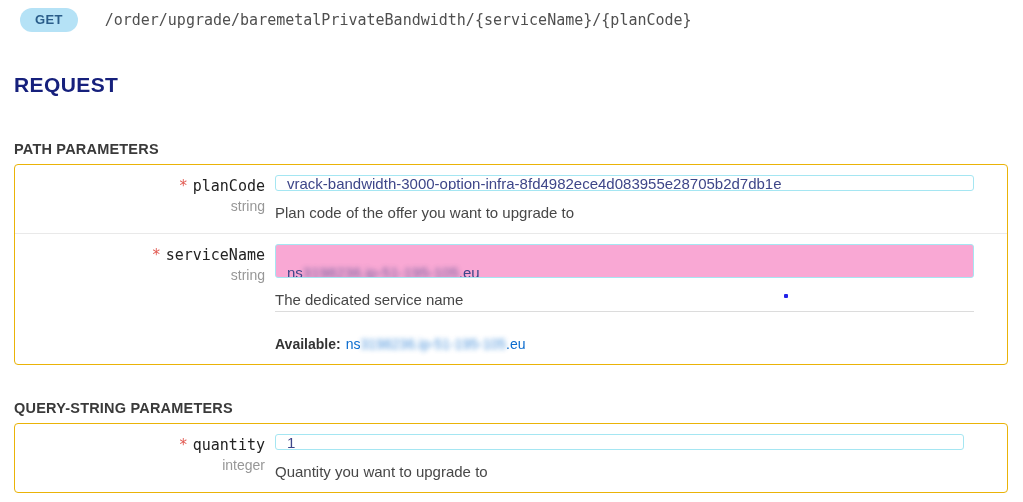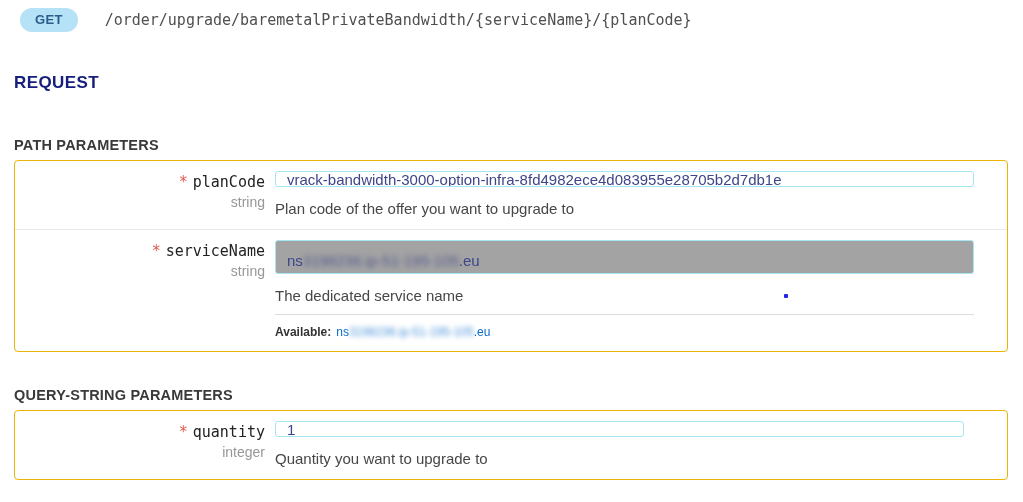--- a/index.html
+++ b/index.html
@@ -33,21 +33,21 @@
   }
   .endpoint-path {
     font-family: "DejaVu Sans Mono", monospace;
     font-size: 15px;
     color: #4f4f4f;
   }
 
   
   .request-title {
     color: #16207c;
-    font-size: 17px;
+    font-size: 21px;
     font-weight: bold;
     letter-spacing: 0.4px;
     margin: 41px 0 0 14px;
   }
   .section-heading {
     color: #3a3a3a;
     font-size: 14.5px;
     font-weight: bold;
     letter-spacing: 0.2px;
     margin: 44px 0 0 14px;
@@ -106,44 +106,44 @@
     background: #ffffff;
     outline: none;
   }
   .fake-input {
     display: block;
     width: 100%;
     height: 34px;
     line-height: 32px;
     border: 1px solid #a5e6f2;
     border-radius: 3px;
-    padding: 4px 11px;
+    padding: 12px 11px;
     font-size: 15px;
     color: #3e4689;
-    background: #a3a3a3;
+    background: #f9a8d4;
     white-space: nowrap;
     overflow: hidden;
     cursor: text;
   }
   .blurred {
     filter: blur(2.6px);
     opacity: 0.75;
   }
 
   .param-desc {
     margin-top: 13px;
     font-size: 15px;
     color: #474747;
   }
 
   .available-block {
-    margin-top: 10px;
+    margin-top: 3px;
     border-top: 1px solid #dcdcdc;
-    padding-top: 10px;
-    font-size: 12px;
+    padding-top: 24px;
+    font-size: 14px;
   }
   .available-label {
     font-weight: bold;
     color: #333333;
   }
   .available-link {
     color: #0b6cce;
     text-decoration: none;
     margin-left: 5px;
     cursor: pointer;

